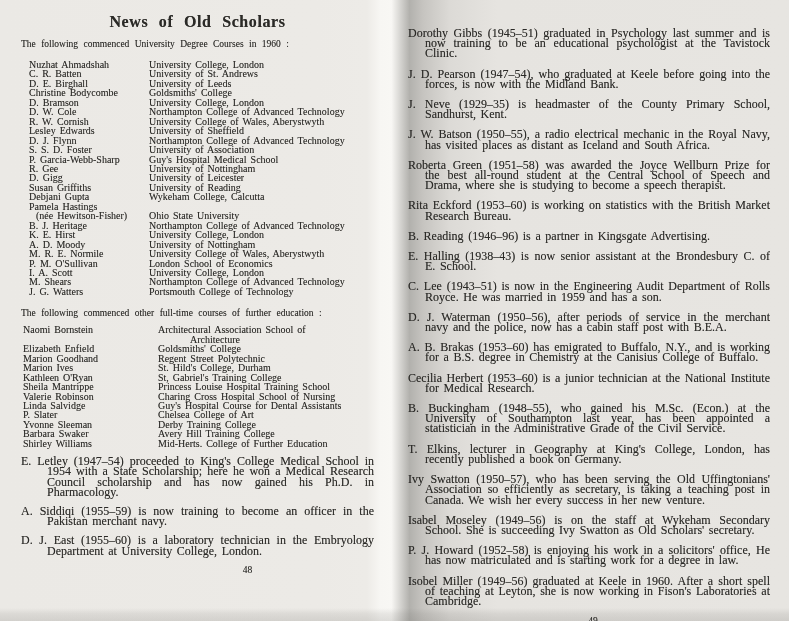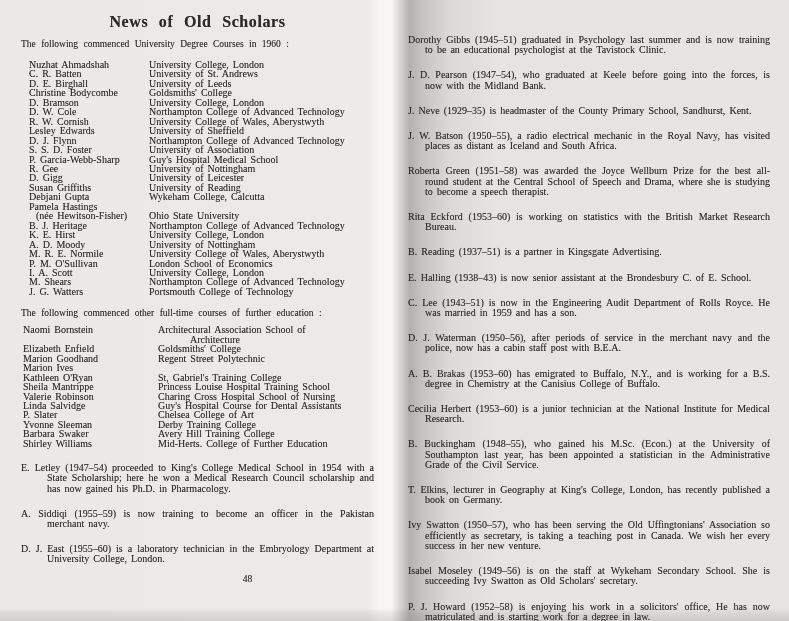--- a/index.html
+++ b/index.html
@@ -38,22 +38,22 @@
     word-spacing:1.5px;text-shadow:0 0 0.4px rgba(40,40,38,0.4);}
   .row{display:flex;align-items:flex-end;}
   .row.top{align-items:flex-start;}
   .roster1 .nm{flex:0 0 128px;padding-left:8px;box-sizing:border-box;}
   .roster2 .nm{flex:0 0 137px;padding-left:2px;box-sizing:border-box;}
   .inst{flex:1;}
   .nm2{display:block;padding-left:7px;}
   .inst2{display:block;padding-left:32px;}
   .paras{margin-top:8px;}
   .para{
-    font-size:10px;line-height:10.2px;text-align:justify;
-    margin:15px 0 9px 0;padding-left:26px;text-indent:-26px;
+    font-size:12px;line-height:10.2px;text-align:justify;
+    margin:8px 0 9px 0;padding-left:26px;text-indent:-26px;
     word-spacing:1.6px;text-shadow:0 0 0.4px rgba(40,40,38,0.42);
   }
   .page-right .paras{margin-top:0;}
   .page-right .para{padding-left:17px;text-indent:-17px;margin-bottom:10px;}
   .pageno{
     font-size:9.5px;text-align:center;margin-top:2px;
     text-shadow:0 0 0.4px rgba(40,40,38,0.4);
   }
   .page-left .pageno{position:relative;left:50px;}
   .page-right .pageno{position:relative;left:4px;}
@@ -205,20 +205,21 @@
           <span class="inst"><span>Goldsmiths' College</span></span>
         </div>
 
         <div class="row">
           <span class="nm"><span>Marion Goodhand</span></span>
           <span class="inst"><span>Regent Street Polytechnic</span></span>
         </div>
 
         <div class="row">
           <span class="nm"><span>Marion Ives</span></span>
+          <span class="inst"><span>St. Hild's College, Durham</span></span>
         </div>
 
         <div class="row">
           <span class="nm"><span>Kathleen O'Ryan</span></span>
           <span class="inst"><span>St, Gabriel's Training College</span></span>
         </div>
 
         <div class="row">
           <span class="nm"><span>Sheila Mantrippe</span></span>
           <span class="inst"><span>Princess Louise Hospital Training School</span></span>
@@ -276,21 +277,21 @@
         <p class="para">J. D. Pearson (1947–54), who graduated at Keele before going into the forces, is now with the Midland Bank.</p>
 
         <p class="para">J. Neve (1929–35) is headmaster of the County Primary School, Sandhurst, Kent.</p>
 
         <p class="para">J. W. Batson (1950–55), a radio electrical mechanic in the Royal Navy, has visited places as distant as Iceland and South Africa.</p>
 
         <p class="para">Roberta Green (1951–58) was awarded the Joyce Wellburn Prize for the best all-round student at the Central School of Speech and Drama, where she is studying to become a speech therapist.</p>
 
         <p class="para">Rita Eckford (1953–60) is working on statistics with the British Market Research Bureau.</p>
 
-        <p class="para">B. Reading (1937–51) is a partner in Kingsgate Advertising.</p>
+        <p class="para">B. Reading (1946–96) is a partner in Kingsgate Advertising.</p>
 
         <p class="para">E. Halling (1938–43) is now senior assistant at the Brondesbury C. of E. School.</p>
 
         <p class="para">C. Lee (1943–51) is now in the Engineering Audit Department of Rolls Royce.  He was married in 1959 and has a son.</p>
 
         <p class="para">D. J. Waterman (1950–56), after periods of service in the merchant navy and the police, now has a cabin staff post with B.E.A.</p>
 
         <p class="para">A. B. Brakas (1953–60) has emigrated to Buffalo, N.Y., and is working for a B.S. degree in Chemistry at the Canisius College of Buffalo.</p>
 
         <p class="para">Cecilia Herbert (1953–60) is a junior technician at the National Institute for Medical Research.</p>

